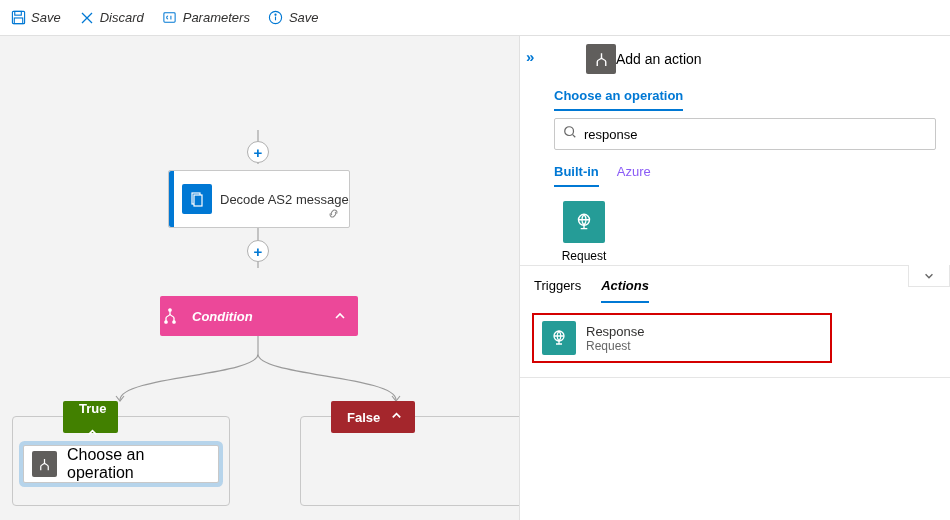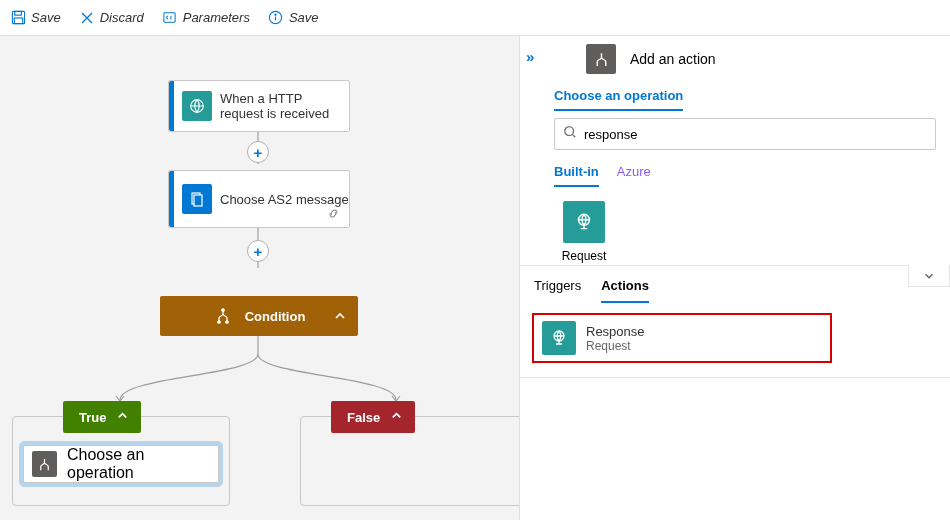--- a/index.html
+++ b/index.html
@@ -8,51 +8,51 @@
   .tb-item { display: flex; align-items: center; gap: 5px; color: #323130; cursor: pointer; font-style: italic; }
   .tb-icon { color: #0078d4; display: inline-flex; align-items: center; justify-content: center; width: 16px; height: 16px; }
   .main { display: flex; height: 484px; }
   .canvas { flex: 0 0 520px; background: #f3f3f3; border-right: 1px solid #e0e0e0; position: relative; overflow: hidden; }
   .panel { flex: 1; background: #fff; position: relative; padding: 8px 14px 0 34px; }
 
   
   .node { position: absolute; background: #fff; border: 1px solid #c8c8c8; border-radius: 2px; display: flex; align-items: center; font-size: 13px; color: #333; }
   .node .bar { width: 5px; align-self: stretch; background: #0078d4; border-radius: 2px 0 0 2px; }
   .node-icon { width: 30px; height: 30px; background: #259c97; margin: 8px; border-radius: 2px; display: flex; align-items: center; justify-content: center; color: #fff; }
-  .cond { background: #a16207; color: #fff; border: none; display: flex; align-items: center; justify-content: center; gap: 12px; }
+  .cond { background: #ec4899; color: #fff; border: none; display: flex; align-items: center; justify-content: flex-start; gap: 12px; font-style: italic; }
   .cond-icon { width: 20px; height: 20px; display: flex; align-items: center; justify-content: center; }
   .chev { width: 28px; height: 28px; display: flex; align-items: center; justify-content: center; }
   .branch-box { position: absolute; border: 1px solid #c8c8c8; border-radius: 4px; }
   .branch-head { position: absolute; top: -16px; height: 32px; padding: 0 12px 0 16px; display: flex; align-items: center; color: #fff; font-size: 13px; font-weight: 600; gap: 10px; border-radius: 2px; }
-  .bh-true { background: #428000; left: 50px; }
+  .bh-true { background: #428000; left: 50px; flex-direction: column; }
   .bh-false { background: #a4262c; left: 30px; }
   .choose-op { position: absolute; left: 10px; right: 10px; top: 28px; height: 38px; background: #fff; border: 1px solid #c8c8c8; border-radius: 2px; display: flex; align-items: center; gap: 10px; padding: 0 8px; box-shadow: 0 0 0 4px rgba(0,120,212,0.25); }
   .choose-op .sq { width: 26px; height: 26px; background: #605e5c; border-radius: 2px; display:flex;align-items:center;justify-content:center;color:#fff; }
   .plus { position:absolute; width:22px; height:22px; background:#fff; border:1px solid #b0b0b0; border-radius:50%; display:flex; align-items:center; justify-content:center; color:#0078d4; font-size:15px; font-weight:bold; }
 
   
   .wires { position:absolute; inset:0; pointer-events:none; }
 
   
   .collapse { position:absolute; left:6px; top:12px; color:#0078d4; font-size:15px; font-weight:bold; cursor:pointer; }
-  .panel-head { display:flex; align-items:center; gap:14px; margin-bottom:12px;padding-left:32px; }
+  .panel-head { display:flex; align-items:center; margin-bottom:12px;padding-left:32px; }
   .panel-head .sq { width:30px; height:30px; background:#605e5c; border-radius:2px; display:flex;align-items:center;justify-content:center;color:#fff; }
   .panel-tab { font-size:13px; color:#323130; padding-bottom:6px; }
   .panel-tab.active { color:#0078d4; border-bottom:2px solid #0078d4; font-weight:600; }
   .search-wrap { margin-top:14px; border:1px solid #c8c8c8; border-radius:2px; height:32px; display:flex; align-items:center; padding:0 8px; gap:7px; }
   .search-wrap input { border:none; outline:none; flex:1; font-size:13px; }
   .src-tabs { display:flex; gap:18px; margin-top:14px; font-size:13px; }
   .conn-grid { margin-top:14px; }
   .conn-item { width:60px; text-align:center; font-size:12px; }
   .conn-item .tile { width:42px; height:42px; background:#259c97; border-radius:2px; margin:0 auto 6px; display:flex;align-items:center;justify-content:center;color:#fff; }
   .op-section { margin-top:2px; border:1px solid #e5e5e5; border-left:none; border-right:none; position:relative; }
   .op-expand { position:absolute; right:0; top:-1px; height:22px; width:42px; border:1px solid #e5e5e5; border-top:none; display:flex;align-items:center;justify-content:center; background:#fff; }
   .op-tabs { display:flex; gap:20px; padding:12px 14px 0; font-size:13px; }
   .op-tabs .tab { padding-bottom:8px; }
-  .op-tabs .tab.active { border-bottom:2px solid #0078d4; font-weight:600; }
+  .op-tabs .tab.active { border-bottom:2px solid #0078d4; font-weight:600;font-style:italic; }
   .op-item { margin:10px 12px 14px; border:2px solid #d40000; padding:6px 8px; display:flex; align-items:center; gap:10px; width:300px; }
   .op-item .tile { width:34px; height:34px; background:#259c97; border-radius:2px; display:flex;align-items:center;justify-content:center;color:#fff; }
   .op-txt .t1 { font-size:13px; color:#323130; }
   .op-txt .t2 { font-size:12px; color:#666; }
   .link-small { width:14px; height:14px; color:#888; }
 </style>
 </head>
 <body>
 
 <div class="toolbar">
@@ -100,42 +100,32 @@
     <svg class="wires" width="520" height="484">
       <g stroke="#9a9a9a" stroke-width="1.1" fill="none">
         <line x1="258" y1="94" x2="258" y2="128"></line>
         <line x1="258" y1="190" x2="258" y2="232"></line>
         <path d="M258 300 v18 M258 318 C 258 340 120 340 120 364 M258 318 C 258 340 396 340 396 364"></path>
         <path d="M116 360 l4 5 l4 -5"></path>
         <path d="M392 360 l4 5 l4 -5"></path>
       </g>
     </svg>
 
-    <div class="node" style="left:168px; top:44px; width:182px; height:52px;">
-      <div class="bar"></div>
-      <div class="node-icon">
-          <svg width="18" height="18" viewBox="0 0 20 20" fill="none" stroke="#fff" stroke-width="1.3">
-            <circle cx="10" cy="10" r="7"></circle>
-            <path d="M3 10 h14 M10 3 a12 12 0 0 1 0 14 M10 3 a12 12 0 0 0 0 14"></path>
-          </svg>
-        </div>
-      <span style="flex:1; padding-right:8px;">When a HTTP request is received</span>
-    </div>
 
     <div class="plus" style="left:247px; top:105px;">+</div>
 
     <div class="node" style="left:168px; top:134px; width:182px; height:58px;">
       <div class="bar"></div>
       <div class="node-icon" style="background:#0078d4">
           <svg width="16" height="16" viewBox="0 0 16 16" fill="none" stroke="#fff" stroke-width="1.2">
             <rect x="3" y="2" width="8" height="11"></rect>
             <rect x="5" y="4" width="8" height="11" fill="#0078d4"></rect>
           </svg>
         </div>
-      <span style="flex:1">Choose AS2 message</span>
+      <span style="flex:1">Decode AS2 message</span>
       <span class="link-small" style="position:absolute; right:8px; bottom:6px;"><svg width="13" height="13" viewBox="0 0 16 16" fill="none" stroke="#888" stroke-width="1.3">
             <path d="M6 10 a3 3 0 0 1 0-4 l2-2 a3 3 0 0 1 4 4 M10 6 a3 3 0 0 1 0 4 l-2 2 a3 3 0 0 1 -4 -4"></path>
           </svg></span>
     </div>
 
     <div class="plus" style="left:247px; top:204px;">+</div>
 
     <div class="node cond" style="left:160px; top:260px; width:198px; height:40px;">
       <span class="cond-icon">
           <svg width="16" height="16" viewBox="0 0 16 16" fill="none" stroke="#fff" stroke-width="1.3">

